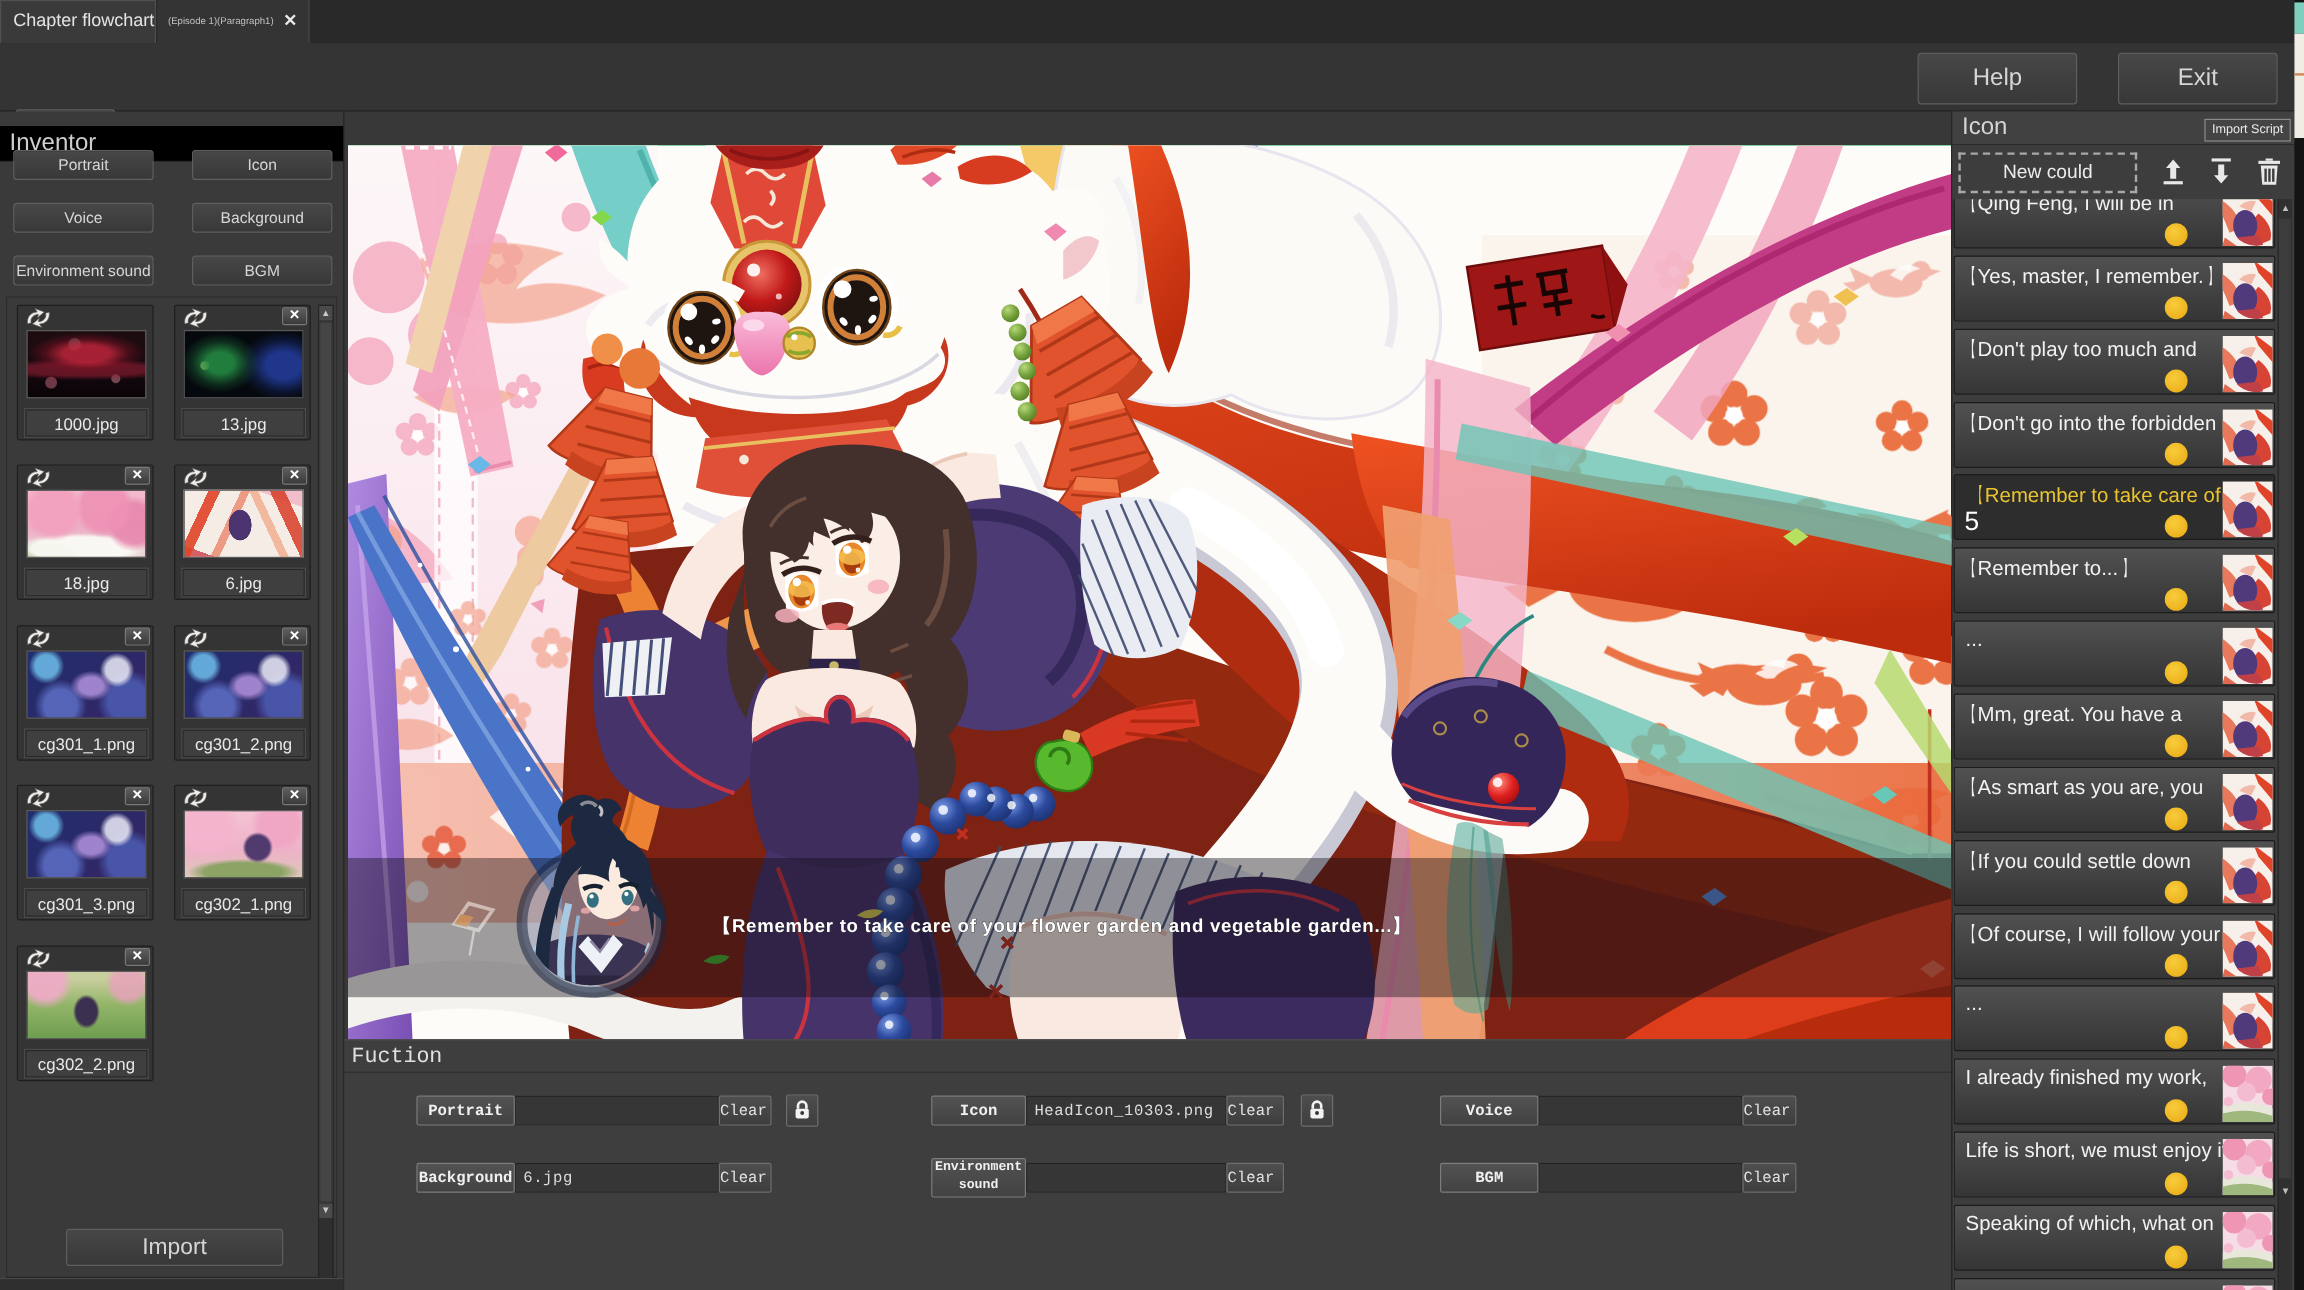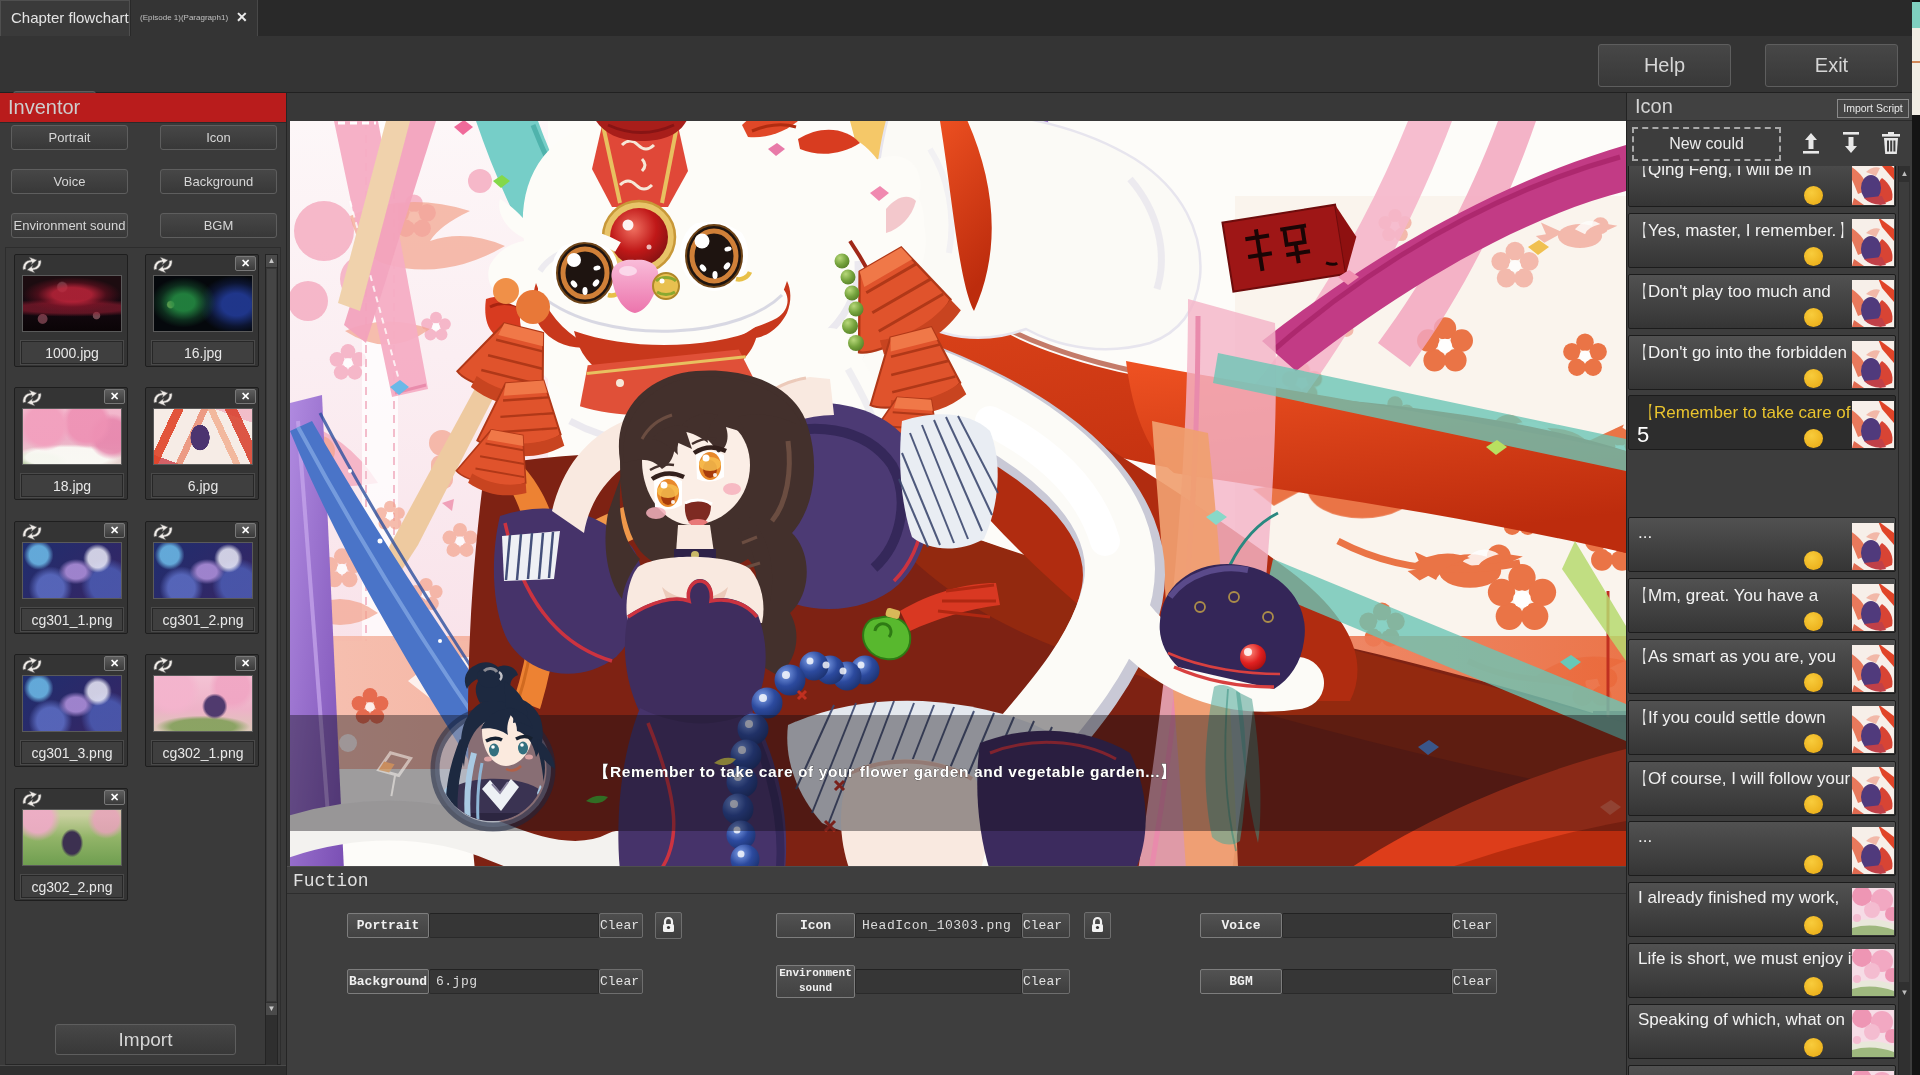--- a/index.html
+++ b/index.html
@@ -88,21 +88,21 @@
   <div class="abs" style="left:9px;top:13px;font-size:8px;color:#c0c0c0;">(Episode 1)(Paragraph1)</div>
   <div class="abs" style="left:105px;top:9px;font-size:14px;color:#ececec;font-weight:bold;">✕</div>
 </div>
 
 <div class="abs" style="left:0;top:36px;width:1920px;height:57px;background:#343434;border-bottom:1px solid #212121;"></div>
 <div class="btn" style="left:13px;top:44px;width:83px;height:38px;font-size:15px;line-height:36px;margin-top:47px;">Save</div>
 <div class="btn" style="left:1598px;top:44px;width:133px;height:43px;font-size:20px;line-height:41px;">Help</div>
 <div class="btn" style="left:1765px;top:44px;width:133px;height:43px;font-size:20px;line-height:41px;">Exit</div>
 
 <div class="abs" style="left:0;top:93px;width:287px;height:982px;background:#3a3a3a;border-right:1px solid #252525;">
-  <div class="abs" style="left:0;top:0;width:286px;height:30px;background:#b91c1c;border-bottom:1px solid #2a2a2a;">
+  <div class="abs" style="left:0;top:12px;width:286px;height:30px;background:#000000;border-bottom:1px solid #2a2a2a;">
     <div class="abs" style="left:8px;top:3px;font-size:20px;color:#cecece;">Inventor</div>
   </div>
   <div class="btn" style="left:11px;top:32px;width:117px;height:25px;font-size:13px;line-height:23px;">Portrait</div>
   <div class="btn" style="left:160px;top:32px;width:117px;height:25px;font-size:13px;line-height:23px;">Icon</div>
   <div class="btn" style="left:11px;top:76px;width:117px;height:25px;font-size:13px;line-height:23px;">Voice</div>
   <div class="btn" style="left:160px;top:76px;width:117px;height:25px;font-size:13px;line-height:23px;">Background</div>
   <div class="btn" style="left:11px;top:120px;width:117px;height:25px;font-size:13px;line-height:23px;">Environment sound</div>
   <div class="btn" style="left:160px;top:120px;width:117px;height:25px;font-size:13px;line-height:23px;">BGM</div>
   <div class="abs" style="left:5px;top:154px;width:276px;height:818px;border:1px solid #2d2d2d;border-bottom:1px solid #262626;"></div>
 
@@ -116,21 +116,21 @@
     <div class="cthumb t1"></div>
     <div class="cname">1000.jpg</div>
       </div>
       <div class="card" style="left:145px;top:161px;">
     <div class="ref"><svg width="24" height="18" viewBox="0 0 24 18">
             <path d="M3 14 C2 8 6 4 11 4 l-2-3 8 3 -6 5 1-3 C8 6 5 9 6 13 Z" fill="#f0ece8" stroke="#555" stroke-width="0.6"></path>
             <path d="M21 4 C22 10 18 14 13 14 l2 3 -8-3 6-5 -1 3 C16 12 19 9 18 5 Z" fill="#f0ece8" stroke="#555" stroke-width="0.6"></path>
           </svg></div>
     <div class="xbtn">✕</div>
     <div class="cthumb t2"></div>
-    <div class="cname">16.jpg</div>
+    <div class="cname">13.jpg</div>
       </div>
       <div class="card" style="left:14px;top:294px;">
     <div class="ref"><svg width="24" height="18" viewBox="0 0 24 18">
             <path d="M3 14 C2 8 6 4 11 4 l-2-3 8 3 -6 5 1-3 C8 6 5 9 6 13 Z" fill="#f0ece8" stroke="#555" stroke-width="0.6"></path>
             <path d="M21 4 C22 10 18 14 13 14 l2 3 -8-3 6-5 -1 3 C16 12 19 9 18 5 Z" fill="#f0ece8" stroke="#555" stroke-width="0.6"></path>
           </svg></div>
     <div class="xbtn">✕</div>
     <div class="cthumb t3"></div>
     <div class="cname">18.jpg</div>
       </div>
@@ -930,110 +930,125 @@
             <rect width="42" height="47" fill="#f7efe9"></rect>
             <path d="M26 -2 L42 10 L42 22 L30 8 Z" fill="#e04428"></path>
             <path d="M-2 8 C 8 14 14 22 16 32 L 6 36 C 2 26 -2 16 -6 12 Z" fill="#e8795c"></path>
             <path d="M30 20 C 38 26 42 34 40 42 L 28 47 L 22 38 C 24 30 26 24 30 20 Z" fill="#d84434"></path>
             <ellipse cx="19" cy="30" rx="10" ry="13" fill="#503a7c"></ellipse>
             <path d="M12 40 C 18 46 26 48 34 46 L 30 38 Z" fill="#c04048"></path>
             <path d="M2 40 L 12 47 L 0 47 Z" fill="#e06a50"></path>
             <path d="M14 14 C 18 10 24 8 28 10 L 24 18 Z" fill="#f2b8a8"></path>
           </svg></div>
       </div>
-      <div class="item" style="top:351px;">
-    <div class="t" style="">...</div>
+      <div class="item" style="top:290px;">
+    <div class="t" style=""><i class="br">【</i>Remember to...<i class="bre">】</i></div>
 
     <div class="dot"></div>
     <div class="th"><svg width="42" height="47" viewBox="0 0 42 47">
             <rect width="42" height="47" fill="#f7efe9"></rect>
             <path d="M26 -2 L42 10 L42 22 L30 8 Z" fill="#e04428"></path>
             <path d="M-2 8 C 8 14 14 22 16 32 L 6 36 C 2 26 -2 16 -6 12 Z" fill="#e8795c"></path>
             <path d="M30 20 C 38 26 42 34 40 42 L 28 47 L 22 38 C 24 30 26 24 30 20 Z" fill="#d84434"></path>
             <ellipse cx="19" cy="30" rx="10" ry="13" fill="#503a7c"></ellipse>
             <path d="M12 40 C 18 46 26 48 34 46 L 30 38 Z" fill="#c04048"></path>
             <path d="M2 40 L 12 47 L 0 47 Z" fill="#e06a50"></path>
             <path d="M14 14 C 18 10 24 8 28 10 L 24 18 Z" fill="#f2b8a8"></path>
           </svg></div>
       </div>
-      <div class="item" style="top:412px;">
-    <div class="t" style=""><i class="br">【</i>Mm, great. You have a</div>
+      <div class="item" style="top:351px;">
+    <div class="t" style="">...</div>
 
     <div class="dot"></div>
     <div class="th"><svg width="42" height="47" viewBox="0 0 42 47">
             <rect width="42" height="47" fill="#f7efe9"></rect>
             <path d="M26 -2 L42 10 L42 22 L30 8 Z" fill="#e04428"></path>
             <path d="M-2 8 C 8 14 14 22 16 32 L 6 36 C 2 26 -2 16 -6 12 Z" fill="#e8795c"></path>
             <path d="M30 20 C 38 26 42 34 40 42 L 28 47 L 22 38 C 24 30 26 24 30 20 Z" fill="#d84434"></path>
             <ellipse cx="19" cy="30" rx="10" ry="13" fill="#503a7c"></ellipse>
             <path d="M12 40 C 18 46 26 48 34 46 L 30 38 Z" fill="#c04048"></path>
             <path d="M2 40 L 12 47 L 0 47 Z" fill="#e06a50"></path>
             <path d="M14 14 C 18 10 24 8 28 10 L 24 18 Z" fill="#f2b8a8"></path>
           </svg></div>
       </div>
-      <div class="item" style="top:473px;">
-    <div class="t" style=""><i class="br">【</i>As smart as you are, you</div>
+      <div class="item" style="top:412px;">
+    <div class="t" style=""><i class="br">【</i>Mm, great. You have a</div>
 
     <div class="dot"></div>
     <div class="th"><svg width="42" height="47" viewBox="0 0 42 47">
             <rect width="42" height="47" fill="#f7efe9"></rect>
             <path d="M26 -2 L42 10 L42 22 L30 8 Z" fill="#e04428"></path>
             <path d="M-2 8 C 8 14 14 22 16 32 L 6 36 C 2 26 -2 16 -6 12 Z" fill="#e8795c"></path>
             <path d="M30 20 C 38 26 42 34 40 42 L 28 47 L 22 38 C 24 30 26 24 30 20 Z" fill="#d84434"></path>
             <ellipse cx="19" cy="30" rx="10" ry="13" fill="#503a7c"></ellipse>
             <path d="M12 40 C 18 46 26 48 34 46 L 30 38 Z" fill="#c04048"></path>
             <path d="M2 40 L 12 47 L 0 47 Z" fill="#e06a50"></path>
             <path d="M14 14 C 18 10 24 8 28 10 L 24 18 Z" fill="#f2b8a8"></path>
           </svg></div>
       </div>
-      <div class="item" style="top:534px;">
-    <div class="t" style=""><i class="br">【</i>If you could settle down</div>
+      <div class="item" style="top:473px;">
+    <div class="t" style=""><i class="br">【</i>As smart as you are, you</div>
 
     <div class="dot"></div>
     <div class="th"><svg width="42" height="47" viewBox="0 0 42 47">
             <rect width="42" height="47" fill="#f7efe9"></rect>
             <path d="M26 -2 L42 10 L42 22 L30 8 Z" fill="#e04428"></path>
             <path d="M-2 8 C 8 14 14 22 16 32 L 6 36 C 2 26 -2 16 -6 12 Z" fill="#e8795c"></path>
             <path d="M30 20 C 38 26 42 34 40 42 L 28 47 L 22 38 C 24 30 26 24 30 20 Z" fill="#d84434"></path>
             <ellipse cx="19" cy="30" rx="10" ry="13" fill="#503a7c"></ellipse>
             <path d="M12 40 C 18 46 26 48 34 46 L 30 38 Z" fill="#c04048"></path>
             <path d="M2 40 L 12 47 L 0 47 Z" fill="#e06a50"></path>
             <path d="M14 14 C 18 10 24 8 28 10 L 24 18 Z" fill="#f2b8a8"></path>
           </svg></div>
       </div>
-      <div class="item" style="top:595px;">
-    <div class="t" style=""><i class="br">【</i>Of course, I will follow your</div>
+      <div class="item" style="top:534px;">
+    <div class="t" style=""><i class="br">【</i>If you could settle down</div>
 
     <div class="dot"></div>
     <div class="th"><svg width="42" height="47" viewBox="0 0 42 47">
             <rect width="42" height="47" fill="#f7efe9"></rect>
             <path d="M26 -2 L42 10 L42 22 L30 8 Z" fill="#e04428"></path>
             <path d="M-2 8 C 8 14 14 22 16 32 L 6 36 C 2 26 -2 16 -6 12 Z" fill="#e8795c"></path>
             <path d="M30 20 C 38 26 42 34 40 42 L 28 47 L 22 38 C 24 30 26 24 30 20 Z" fill="#d84434"></path>
             <ellipse cx="19" cy="30" rx="10" ry="13" fill="#503a7c"></ellipse>
             <path d="M12 40 C 18 46 26 48 34 46 L 30 38 Z" fill="#c04048"></path>
             <path d="M2 40 L 12 47 L 0 47 Z" fill="#e06a50"></path>
             <path d="M14 14 C 18 10 24 8 28 10 L 24 18 Z" fill="#f2b8a8"></path>
           </svg></div>
       </div>
-      <div class="item" style="top:655px;">
-    <div class="t" style="">...</div>
+      <div class="item" style="top:595px;">
+    <div class="t" style=""><i class="br">【</i>Of course, I will follow your</div>
 
     <div class="dot"></div>
     <div class="th"><svg width="42" height="47" viewBox="0 0 42 47">
             <rect width="42" height="47" fill="#f7efe9"></rect>
             <path d="M26 -2 L42 10 L42 22 L30 8 Z" fill="#e04428"></path>
             <path d="M-2 8 C 8 14 14 22 16 32 L 6 36 C 2 26 -2 16 -6 12 Z" fill="#e8795c"></path>
             <path d="M30 20 C 38 26 42 34 40 42 L 28 47 L 22 38 C 24 30 26 24 30 20 Z" fill="#d84434"></path>
             <ellipse cx="19" cy="30" rx="10" ry="13" fill="#503a7c"></ellipse>
             <path d="M12 40 C 18 46 26 48 34 46 L 30 38 Z" fill="#c04048"></path>
             <path d="M2 40 L 12 47 L 0 47 Z" fill="#e06a50"></path>
             <path d="M14 14 C 18 10 24 8 28 10 L 24 18 Z" fill="#f2b8a8"></path>
           </svg></div>
       </div>
+      <div class="item" style="top:655px;">
+    <div class="t" style="">...</div>
+
+    <div class="dot"></div>
+    <div class="th"><svg width="42" height="47" viewBox="0 0 42 47">
+            <rect width="42" height="47" fill="#f7efe9"></rect>
+            <path d="M26 -2 L42 10 L42 22 L30 8 Z" fill="#e04428"></path>
+            <path d="M-2 8 C 8 14 14 22 16 32 L 6 36 C 2 26 -2 16 -6 12 Z" fill="#e8795c"></path>
+            <path d="M30 20 C 38 26 42 34 40 42 L 28 47 L 22 38 C 24 30 26 24 30 20 Z" fill="#d84434"></path>
+            <ellipse cx="19" cy="30" rx="10" ry="13" fill="#503a7c"></ellipse>
+            <path d="M12 40 C 18 46 26 48 34 46 L 30 38 Z" fill="#c04048"></path>
+            <path d="M2 40 L 12 47 L 0 47 Z" fill="#e06a50"></path>
+            <path d="M14 14 C 18 10 24 8 28 10 L 24 18 Z" fill="#f2b8a8"></path>
+          </svg></div>
+      </div>
       <div class="item" style="top:716px;">
     <div class="t" style="">I already finished my work,</div>
 
     <div class="dot"></div>
     <div class="th"><svg width="42" height="47" viewBox="0 0 42 47">
             <rect width="42" height="47" fill="#f6dce6"></rect>
             <circle cx="10" cy="8" r="10" fill="#ee96b4"></circle>
             <circle cx="30" cy="12" r="11" fill="#f2a8c2"></circle>
             <circle cx="20" cy="22" r="8" fill="#f4bcd0"></circle>
             <circle cx="40" cy="26" r="7" fill="#ee96b4"></circle>

